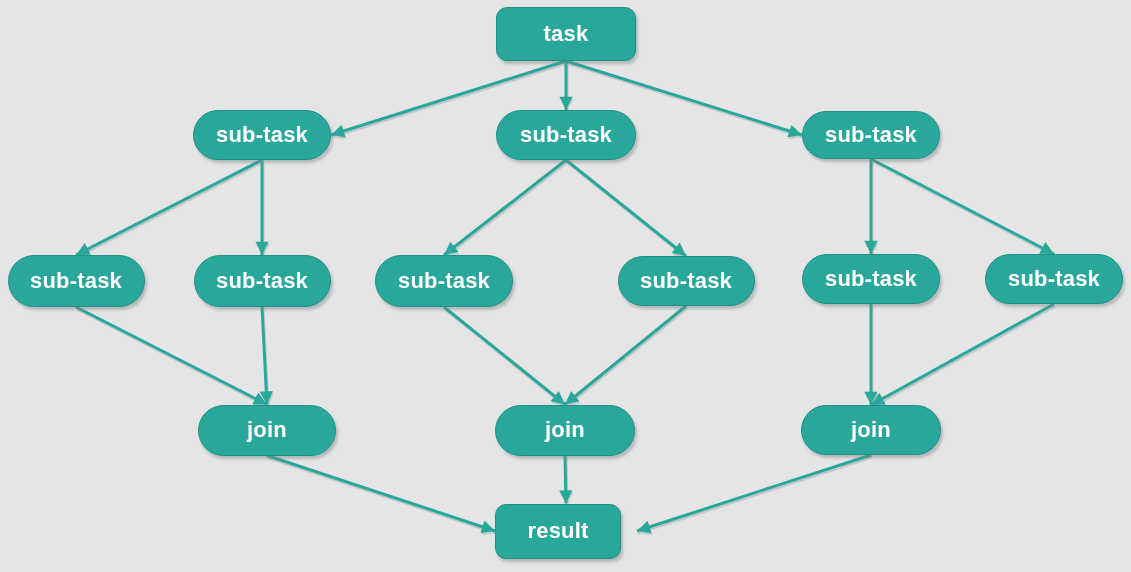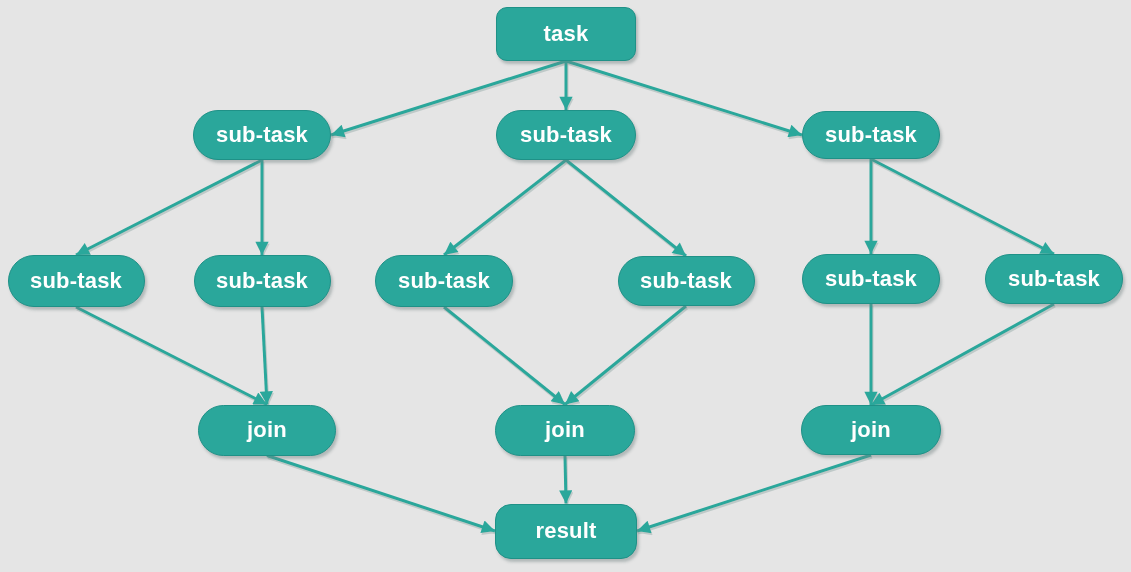--- a/index.html
+++ b/index.html
@@ -74,15 +74,15 @@
       <div class="node pill" style="left: 802px; top: 111px; width: 138px; height: 48px; background: rgb(42, 167, 155); border-color: rgb(31, 145, 135); color: rgb(255, 255, 255);">sub-task</div>
       <div class="node pill" style="left: 7.5px; top: 255px; width: 137px; height: 52px; background: rgb(42, 167, 155); border-color: rgb(31, 145, 135); color: rgb(255, 255, 255);">sub-task</div>
       <div class="node pill" style="left: 193.5px; top: 255px; width: 137px; height: 52px; background: rgb(42, 167, 155); border-color: rgb(31, 145, 135); color: rgb(255, 255, 255);">sub-task</div>
       <div class="node pill" style="left: 375px; top: 255px; width: 138px; height: 52px; background: rgb(42, 167, 155); border-color: rgb(31, 145, 135); color: rgb(255, 255, 255);">sub-task</div>
       <div class="node pill" style="left: 617.5px; top: 256px; width: 137px; height: 50px; background: rgb(42, 167, 155); border-color: rgb(31, 145, 135); color: rgb(255, 255, 255);">sub-task</div>
       <div class="node pill" style="left: 802px; top: 254px; width: 138px; height: 50px; background: rgb(42, 167, 155); border-color: rgb(31, 145, 135); color: rgb(255, 255, 255);">sub-task</div>
       <div class="node pill" style="left: 985px; top: 254px; width: 138px; height: 50px; background: rgb(42, 167, 155); border-color: rgb(31, 145, 135); color: rgb(255, 255, 255);">sub-task</div>
       <div class="node pill" style="left: 198px; top: 404.5px; width: 138px; height: 51px; background: rgb(42, 167, 155); border-color: rgb(31, 145, 135); color: rgb(255, 255, 255);">join</div>
       <div class="node pill" style="left: 495px; top: 404.5px; width: 140px; height: 51px; background: rgb(42, 167, 155); border-color: rgb(31, 145, 135); color: rgb(255, 255, 255);">join</div>
       <div class="node pill" style="left: 801px; top: 405px; width: 140px; height: 50px; background: rgb(42, 167, 155); border-color: rgb(31, 145, 135); color: rgb(255, 255, 255);">join</div>
-      <div class="node rect" style="left: 495px; top: 503.5px; width: 142px; height: 55px; background: rgb(42, 167, 155); border-color: rgb(31, 145, 135); color: rgb(255, 255, 255); border-radius: 16px;">result</div>
+      <div class="node rect" style="left: 495px; top: 503.5px; width: 126px; height: 55px; background: rgb(42, 167, 155); border-color: rgb(31, 145, 135); color: rgb(255, 255, 255);">result</div>
     </div>
 </div>
 
 </body></html>

